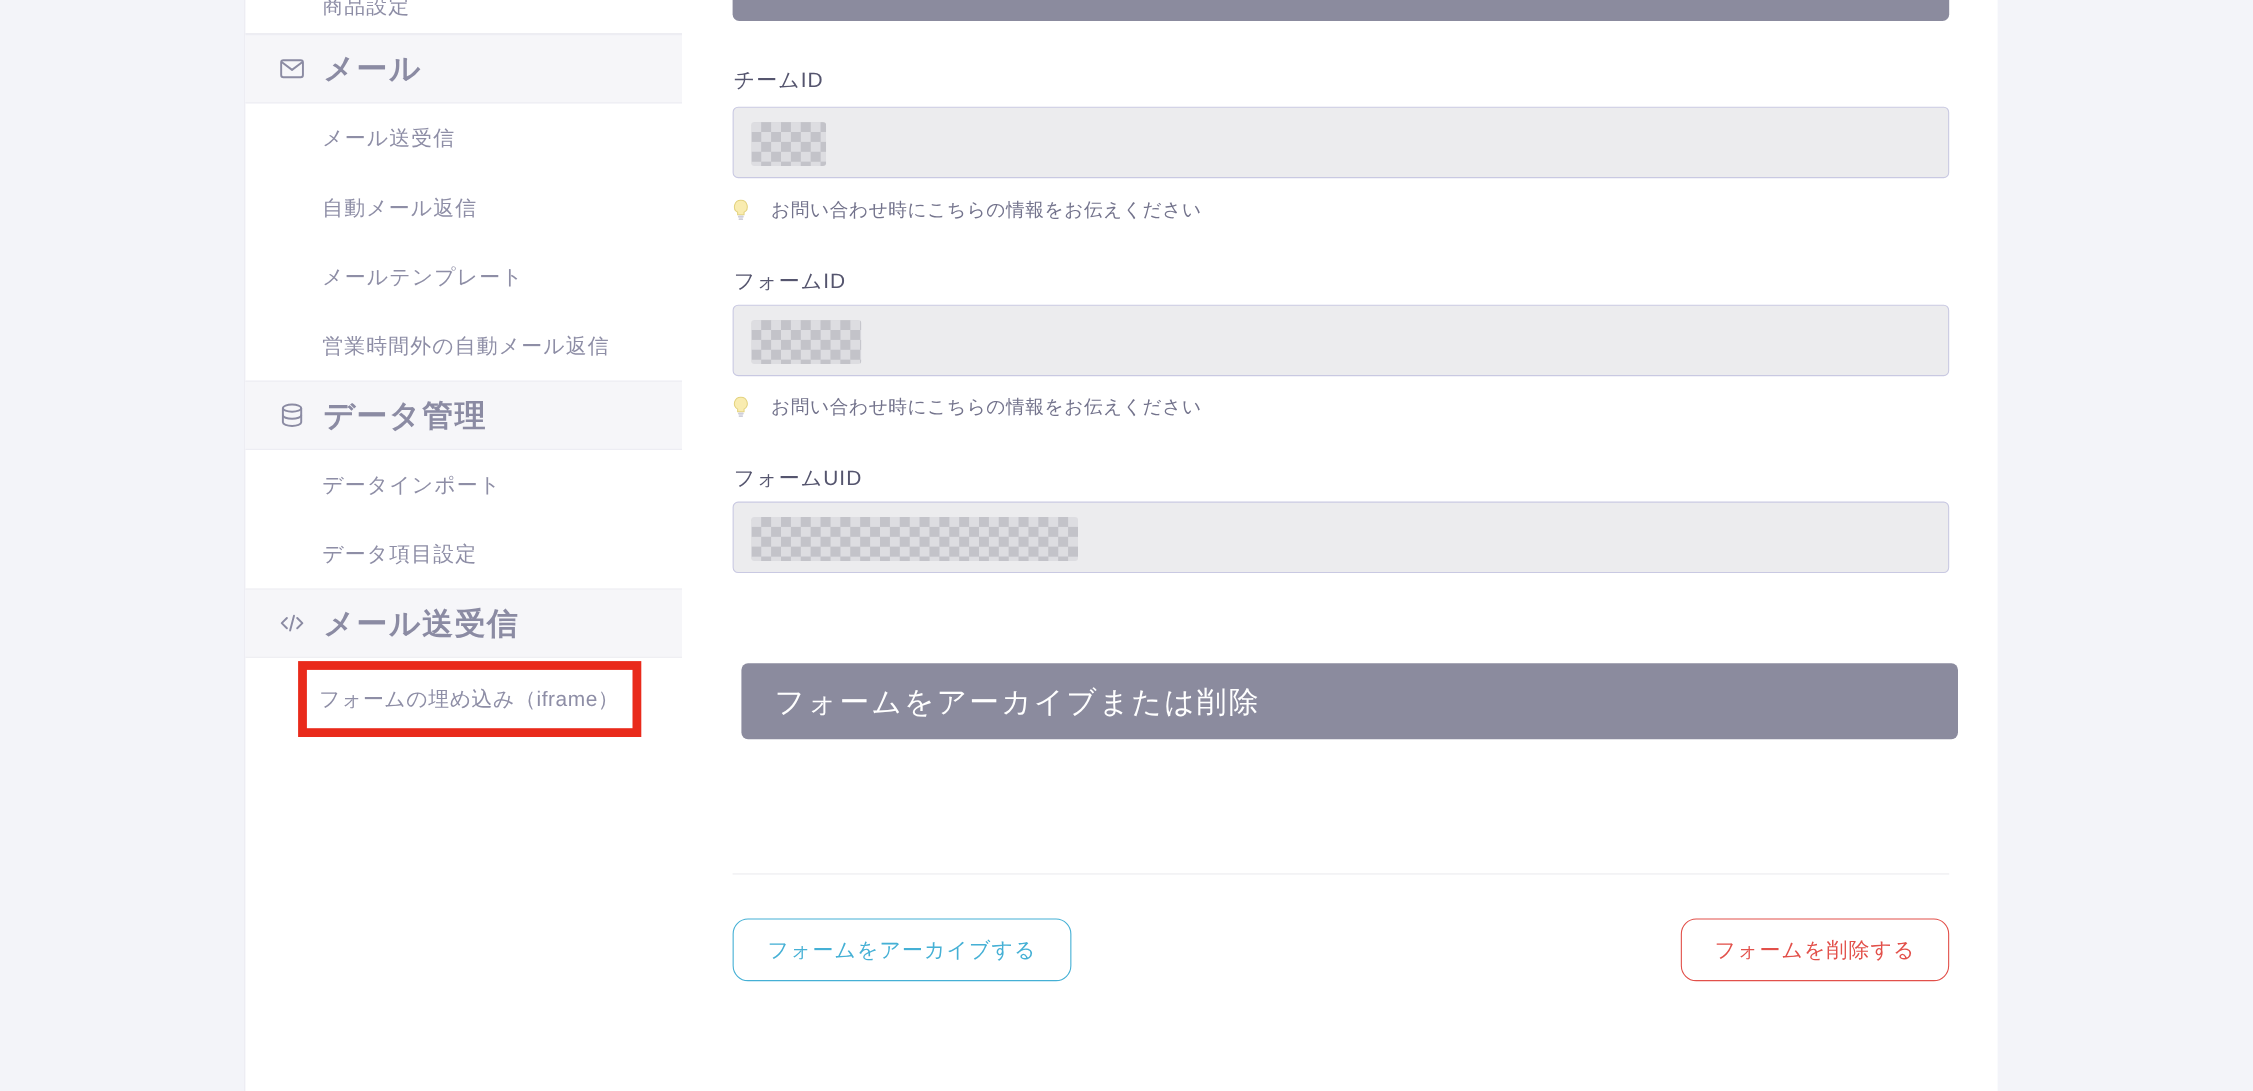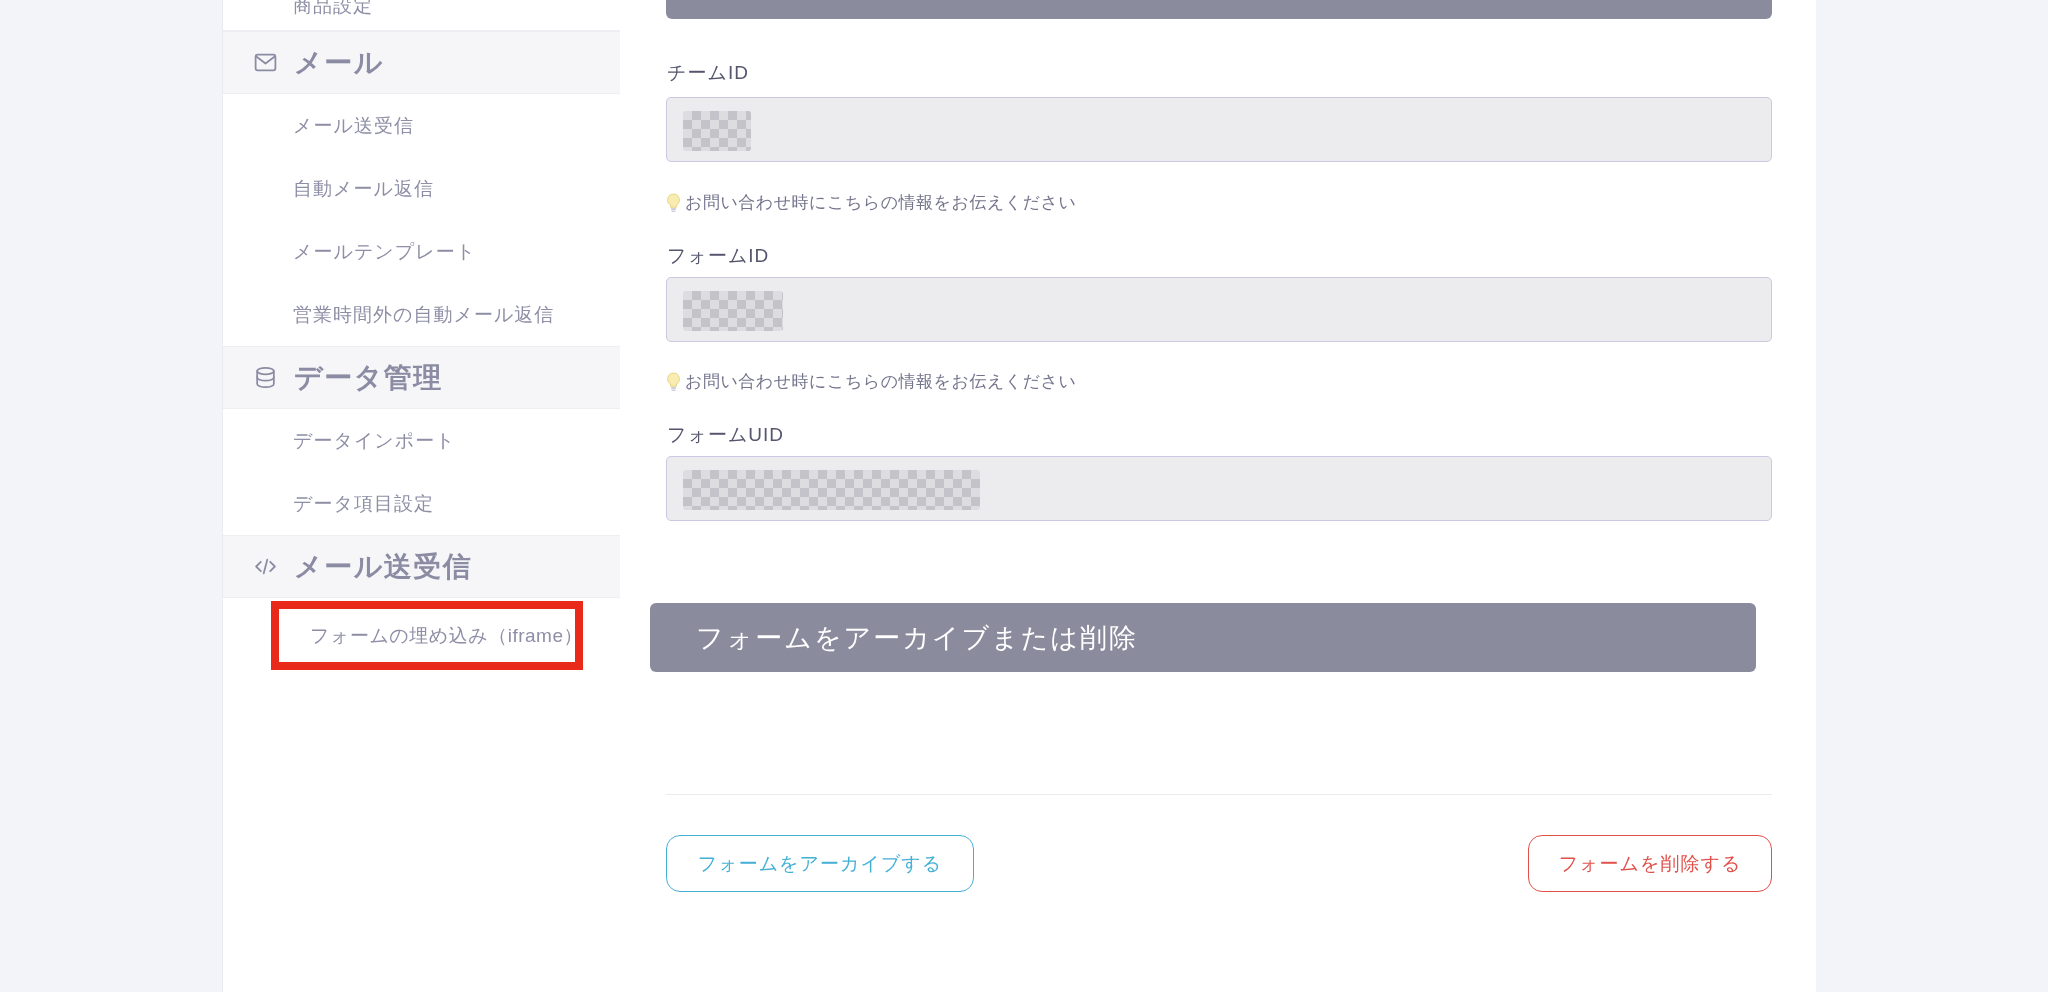--- a/index.html
+++ b/index.html
@@ -31,21 +31,21 @@
   .side-section .sec-icon { width:25px; height:25px; color:#8b8ba3; flex:0 0 auto; display:flex; }
   .side-section .sec-icon svg { width:100%; height:100%; }
   .side-section .sec-label { font-size:28px; font-weight:700; color:#8b8ba3; letter-spacing:1.5px; }
   .side-item {
     height:63px; display:flex; align-items:center; padding-left:70px;
     font-size:19px; color:#8e8ea6; letter-spacing:1px; cursor:pointer;
   }
   .red-box-row { padding:3px 0 0 48px; }
   .red-box {
     width:312px; height:69px; border:8px solid #e92a1b; background:#ffffff;
-    display:flex; align-items:center; padding-left:31px;
+    display:flex; align-items:center; padding-left:11px;
     font-size:19px; color:#8e8ea6; letter-spacing:0.5px; cursor:pointer; white-space:nowrap;
   }
 
   
   #main {
     position:absolute; left:620px; top:0; width:1196px; height:992px;
     background:#ffffff;
   }
   .bar-top {
     position:absolute; left:46px; top:0; width:1106px; height:19px;
@@ -59,28 +59,28 @@
     background:#ececee; border:1px solid #c9c9e2; border-radius:5px;
   }
   .mosaic {
     position:absolute; left:16px; top:13px; height:40px; border-radius:3px;
     background:
       repeating-conic-gradient(#c3c3c9 0% 25%, rgba(0,0,0,0) 0% 50%) 0 0 / 18px 18px,
       repeating-conic-gradient(#d4d4d9 0% 25%, rgba(0,0,0,0) 0% 50%) 9px 9px / 18px 18px,
       #dddde1;
   }
   .hint {
-    position:absolute; left:46px; display:flex; align-items:center; gap:4px;
-    font-size:17px; color:#73738c; letter-spacing:0.5px;margin-top:12px;
+    position:absolute; left:46px; display:flex; align-items:center; gap:20px;
+    font-size:17px; color:#73738c; letter-spacing:0.5px;
   }
   .bulb-icon { width:15px; height:20px; display:inline-flex; }
   .bar-section {
-    position:absolute; left:30px; top:603px; width:1106px; height:69px;
+    position:absolute; left:54px; top:603px; width:1106px; height:69px;
     background:#8b8b9e; border-radius:6px;
-    display:flex; align-items:center; padding-left:46px;
+    display:flex; align-items:center; padding-left:30px;
     color:#ffffff; font-size:27px; font-weight:500; letter-spacing:2px;
   }
   .links {
     position:absolute; left:46px; top:702px; width:1106px; text-align:right;
   }
   .help-link {
     display:block; font-size:19px; line-height:31px; color:#45b0d5;
     text-decoration:none; letter-spacing:0.5px; cursor:pointer;
   }
   .help-link .chev { margin-left:4px; font-size:19px; }

